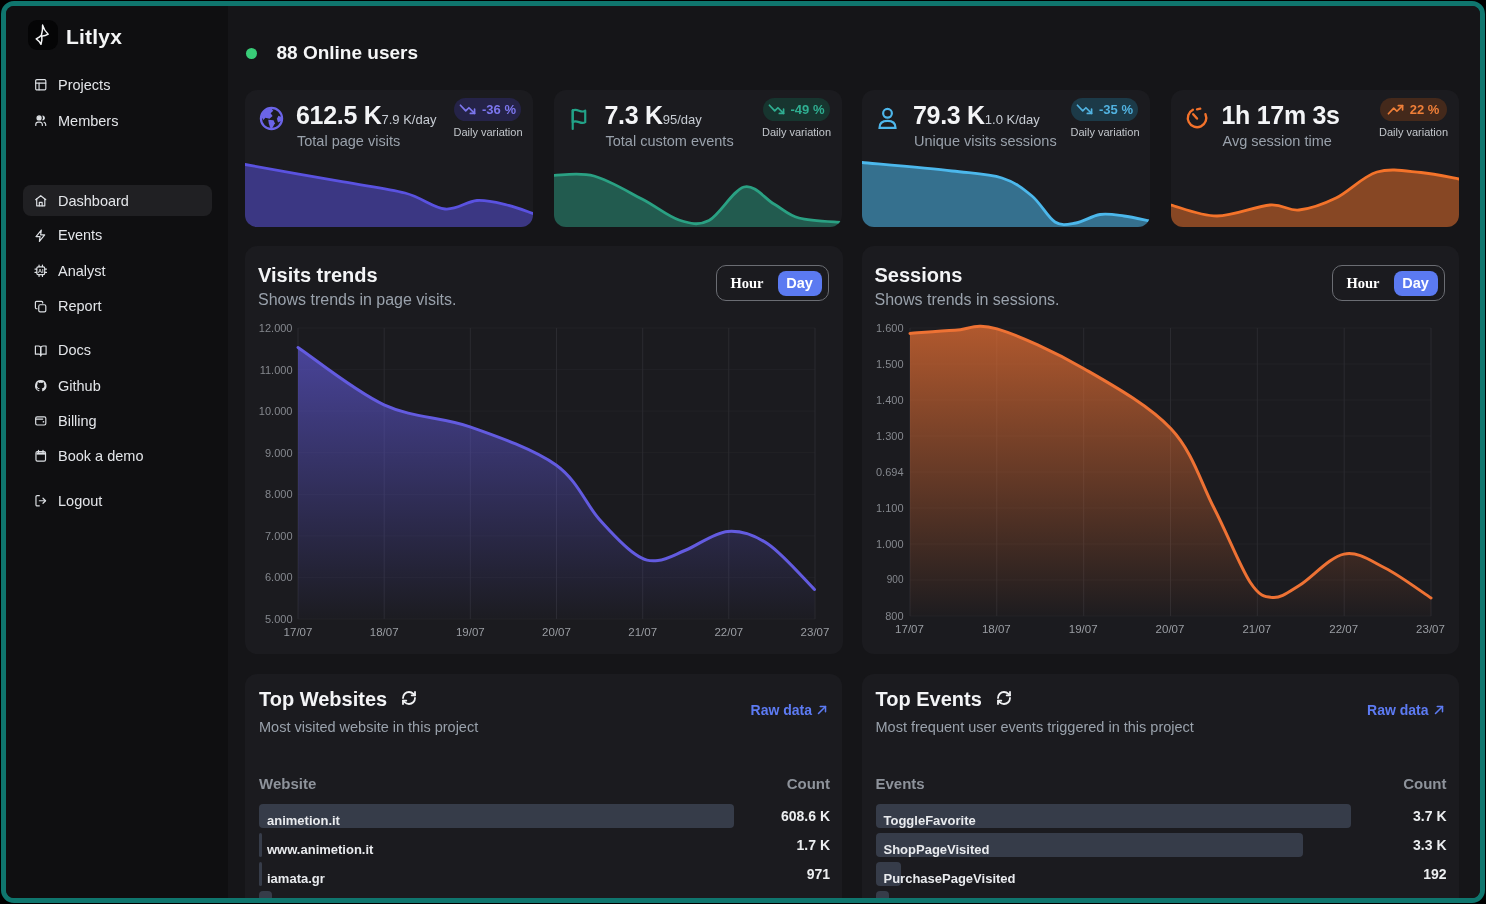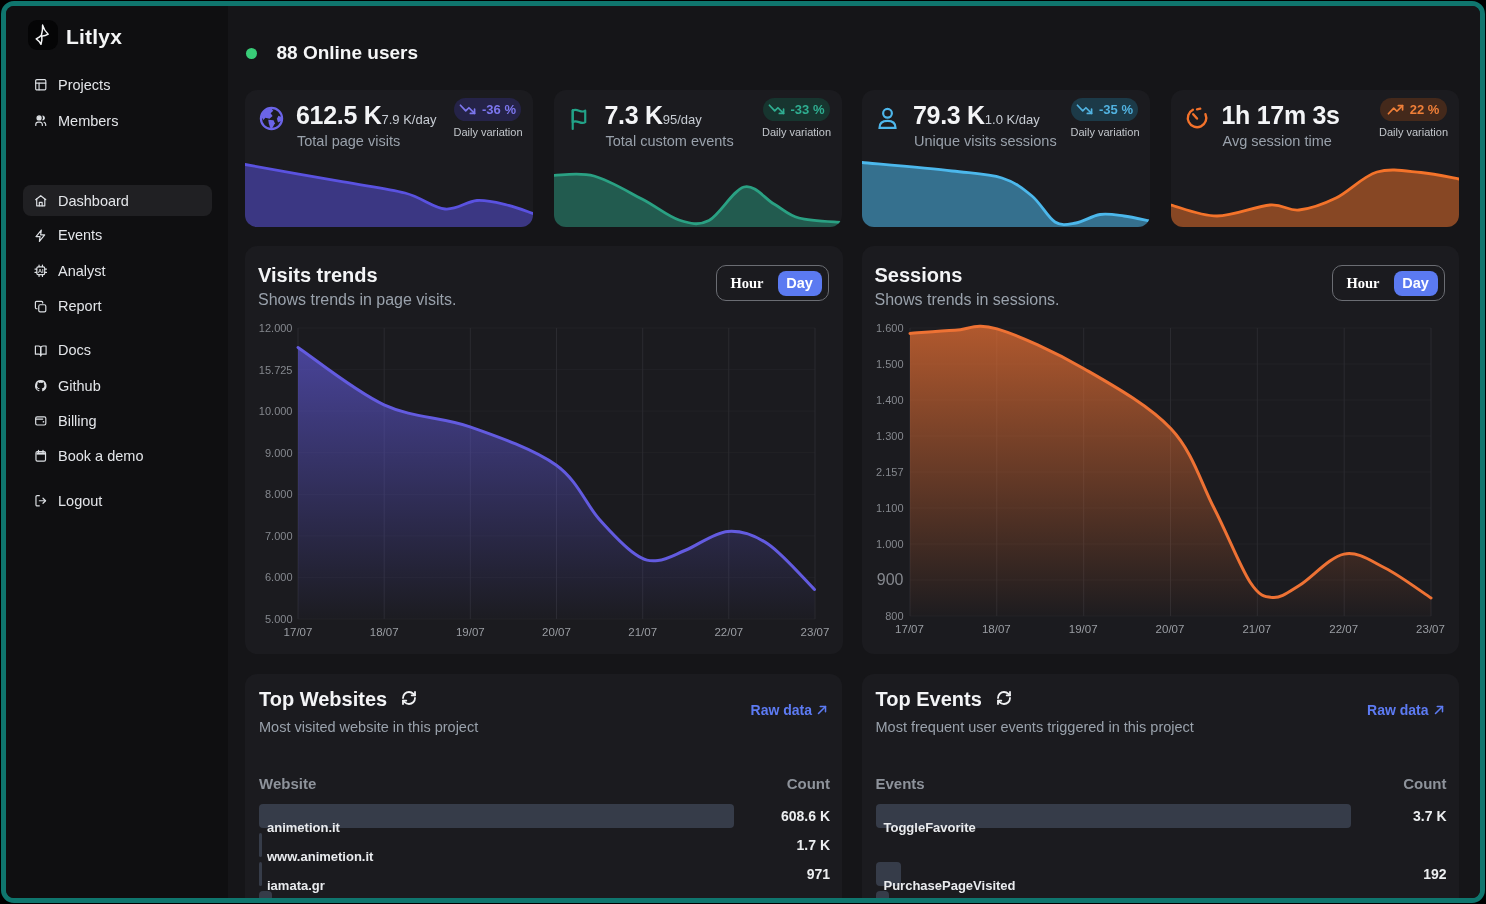--- a/index.html
+++ b/index.html
@@ -40,21 +40,21 @@
 
 .tbl-title { position:absolute; left:14px; top:14px; font-size:20px; font-weight:bold; color:#f3f4f6; }
 .rfr { margin-left:14px; }
 .rawdata { position:absolute; right:13px; top:28px; color:#5d7bf3; font-size:14px; font-weight:bold;
   display:flex; align-items:center; gap:3px; }
 .tbl-sub { position:absolute; left:14px; top:45px; font-size:14.5px; color:#99a1ab; }
 .tbl-head { position:absolute; left:14px; right:12px; top:101px; display:flex; justify-content:space-between;
   font-size:15px; font-weight:bold; color:#8e939b; }
 .row { position:absolute; left:14px; right:12px; height:24px; }
 .rowbar { position:absolute; left:0; top:0; height:24px; background:#363c49; border-radius:4px; min-width:3px; }
-.rowlab { position:absolute; left:8px; top:16px; font-size:13px; font-weight:bold; color:#e9ebee; }
+.rowlab { position:absolute; left:8px; top:9px; font-size:13px; font-weight:bold; color:#e9ebee; }
 .rowcnt { position:absolute; right:0; top:4px; font-size:14px; font-weight:bold; color:#eceef0; }
 </style></head><body>
 <div class="frame">
 <div class="main"></div>
 <div class="sidebar">
 <div class="logo"><svg width="30" height="30" viewBox="0 0 30 30" fill="none" stroke="#f2f3f4" stroke-width="1.5" stroke-linejoin="round">
           <path d="M14.6 5.1 C15.5 8.3 17.5 11.8 20.2 14.2 C17.5 15.8 15.5 16.2 13.8 16.0 C14.2 19.0 13.8 21.8 13.0 24.3 C11.4 21.6 9.9 20.0 8.2 18.9 C10.4 17.8 12.2 16.6 13.4 15.2 C14.4 12.0 14.8 8.6 14.6 5.1 Z"></path>
         </svg></div>
 <div class="logoname">Litlyx</div>
 
@@ -175,21 +175,21 @@
             <path d="M4 15.5 C8 12.5 12 18.5 16 15.5 L16 4.5 C12 7.5 8 1.5 4 4.5 Z" transform="translate(1.5,0)"></path>
             <line x1="5.5" y1="4" x2="5.5" y2="22"></line>
           </svg></div>
 <div class="stat-num">7.3 K<span class="stat-per">95/day</span></div>
 <div class="stat-sub">Total custom events</div>
 <div class="badge" style="color:#2fae91;background:#17352f">
           <svg width="17" height="13" viewBox="0 0 24 18" fill="none" stroke="currentColor" stroke-width="2.4" stroke-linecap="round" stroke-linejoin="round">
             <path d="M2 3 L9.5 11 L14 6.5 L22 14.5"></path>
             <path d="M22 8.5 V14.5 H16"></path>
           </svg>
-          <span>-33 %</span>
+          <span>-49 %</span>
         </div>
 <div class="dv">Daily variation</div>
 <svg class="spark" width="288" height="67">
           <path d="M 0.0 15.3 C 6.7 15.4 25.3 12.1 40.0 16.0 C 54.7 19.9 73.8 31.7 88.0 39.0 C 102.2 46.3 113.8 56.4 125.0 60.0 C 136.2 63.6 144.2 66.0 155.0 60.5 C 165.8 55.0 179.2 29.8 190.0 27.0 C 200.8 24.2 210.8 38.8 220.0 44.0 C 229.2 49.2 233.7 54.9 245.0 58.0 C 256.3 61.1 280.8 61.8 288.0 62.5 L 288 67 L 0 67 Z" fill="rgba(42,161,131,0.48)"></path>
           <path d="M 0.0 15.3 C 6.7 15.4 25.3 12.1 40.0 16.0 C 54.7 19.9 73.8 31.7 88.0 39.0 C 102.2 46.3 113.8 56.4 125.0 60.0 C 136.2 63.6 144.2 66.0 155.0 60.5 C 165.8 55.0 179.2 29.8 190.0 27.0 C 200.8 24.2 210.8 38.8 220.0 44.0 C 229.2 49.2 233.7 54.9 245.0 58.0 C 256.3 61.1 280.8 61.8 288.0 62.5 " fill="none" stroke="#2aa183" stroke-width="2.8" stroke-linecap="round"></path>
         </svg>
 </div>
 <div class="card stat" style="left:634px;top:84px;width:288px;height:137px">
 <div class="stat-icon"><svg width="25" height="27" viewBox="0 0 24 24" fill="none" stroke="#4db6ea" stroke-width="2.1" stroke-linecap="round">
             <circle cx="12" cy="7" r="4.2"></circle>
@@ -257,21 +257,21 @@
           <line x1="86.2" y1="0" x2="86.2" y2="291" stroke="#2b2b30" stroke-width="1"></line>
           <line x1="172.3" y1="0" x2="172.3" y2="291" stroke="#2b2b30" stroke-width="1"></line>
           <line x1="258.5" y1="0" x2="258.5" y2="291" stroke="#2b2b30" stroke-width="1"></line>
           <line x1="344.7" y1="0" x2="344.7" y2="291" stroke="#2b2b30" stroke-width="1"></line>
           <line x1="430.8" y1="0" x2="430.8" y2="291" stroke="#2b2b30" stroke-width="1"></line>
           <line x1="517.0" y1="0" x2="517.0" y2="291" stroke="#2b2b30" stroke-width="1"></line>
 <path d="M 0.0 19.5 C 14.3 29.0 57.3 63.6 86.0 76.8 C 114.7 90.0 143.3 88.8 172.0 98.8 C 200.7 108.8 236.5 121.7 258.0 137.0 C 279.5 152.3 287.8 176.1 301.0 190.9 C 314.2 205.7 327.2 219.1 337.0 226.0 C 346.8 232.9 351.5 233.2 360.0 232.5 C 368.5 231.8 376.3 226.8 388.0 222.0 C 399.7 217.2 416.3 204.4 430.0 203.4 C 443.7 202.4 455.6 206.3 470.0 216.0 C 484.4 225.7 508.8 253.9 516.5 261.5 L 516.5 291 L 0.0 291 Z" fill="url(#gv)"></path>
 <path d="M 0.0 19.5 C 14.3 29.0 57.3 63.6 86.0 76.8 C 114.7 90.0 143.3 88.8 172.0 98.8 C 200.7 108.8 236.5 121.7 258.0 137.0 C 279.5 152.3 287.8 176.1 301.0 190.9 C 314.2 205.7 327.2 219.1 337.0 226.0 C 346.8 232.9 351.5 233.2 360.0 232.5 C 368.5 231.8 376.3 226.8 388.0 222.0 C 399.7 217.2 416.3 204.4 430.0 203.4 C 443.7 202.4 455.6 206.3 470.0 216.0 C 484.4 225.7 508.8 253.9 516.5 261.5 " fill="none" stroke="#635be0" stroke-width="3" stroke-linecap="round"></path>
 </svg>
 <div style="position:absolute;right:550px;top:76.0px;font-size:11px;color:#85888e;line-height:12px">12.000</div>
-<div style="position:absolute;right:550px;top:117.6px;font-size:11px;color:#85888e;line-height:12px">15.725</div>
+<div style="position:absolute;right:550px;top:117.6px;font-size:11px;color:#85888e;line-height:12px">11.000</div>
 <div style="position:absolute;right:550px;top:159.1px;font-size:11px;color:#85888e;line-height:12px">10.000</div>
 <div style="position:absolute;right:550px;top:200.7px;font-size:11px;color:#85888e;line-height:12px">9.000</div>
 <div style="position:absolute;right:550px;top:242.3px;font-size:11px;color:#85888e;line-height:12px">8.000</div>
 <div style="position:absolute;right:550px;top:283.9px;font-size:11px;color:#85888e;line-height:12px">7.000</div>
 <div style="position:absolute;right:550px;top:325.4px;font-size:11px;color:#85888e;line-height:12px">6.000</div>
 <div style="position:absolute;right:550px;top:367.0px;font-size:11px;color:#85888e;line-height:12px">5.000</div>
 <div style="position:absolute;left:28.0px;top:380px;width:50px;text-align:center;font-size:11.5px;color:#9b9ea4">17/07</div>
 <div style="position:absolute;left:114.2px;top:380px;width:50px;text-align:center;font-size:11.5px;color:#9b9ea4">18/07</div>
 <div style="position:absolute;left:200.3px;top:380px;width:50px;text-align:center;font-size:11.5px;color:#9b9ea4">19/07</div>
 <div style="position:absolute;left:286.5px;top:380px;width:50px;text-align:center;font-size:11.5px;color:#9b9ea4">20/07</div>
@@ -309,24 +309,24 @@
           <line x1="347.3" y1="0" x2="347.3" y2="288" stroke="#2b2b30" stroke-width="1"></line>
           <line x1="434.2" y1="0" x2="434.2" y2="288" stroke="#2b2b30" stroke-width="1"></line>
           <line x1="521.0" y1="0" x2="521.0" y2="288" stroke="#2b2b30" stroke-width="1"></line>
 <path d="M 0.0 5.4 C 7.5 4.9 30.5 3.0 45.0 2.2 C 59.5 1.5 65.5 -5.5 87.0 0.9 C 108.5 7.3 145.0 24.1 174.0 40.7 C 203.0 57.4 239.3 77.6 261.0 100.8 C 282.7 124.0 290.8 154.5 304.0 180.0 C 317.2 205.5 330.2 239.1 340.0 254.0 C 349.8 268.9 354.7 269.0 363.0 269.5 C 371.3 270.0 378.2 264.2 390.0 257.0 C 401.8 249.8 419.8 228.9 434.0 226.1 C 448.2 223.3 460.5 232.7 475.0 240.0 C 489.5 247.3 513.3 265.0 521.0 270.0 L 521.0 288 L 0.0 288 Z" fill="url(#gs)"></path>
 <path d="M 0.0 5.4 C 7.5 4.9 30.5 3.0 45.0 2.2 C 59.5 1.5 65.5 -5.5 87.0 0.9 C 108.5 7.3 145.0 24.1 174.0 40.7 C 203.0 57.4 239.3 77.6 261.0 100.8 C 282.7 124.0 290.8 154.5 304.0 180.0 C 317.2 205.5 330.2 239.1 340.0 254.0 C 349.8 268.9 354.7 269.0 363.0 269.5 C 371.3 270.0 378.2 264.2 390.0 257.0 C 401.8 249.8 419.8 228.9 434.0 226.1 C 448.2 223.3 460.5 232.7 475.0 240.0 C 489.5 247.3 513.3 265.0 521.0 270.0 " fill="none" stroke="#ee7234" stroke-width="3" stroke-linecap="round"></path>
 </svg>
 <div style="position:absolute;right:555px;top:76.0px;font-size:11px;color:#85888e;line-height:12px">1.600</div>
 <div style="position:absolute;right:555px;top:112.0px;font-size:11px;color:#85888e;line-height:12px">1.500</div>
 <div style="position:absolute;right:555px;top:148.0px;font-size:11px;color:#85888e;line-height:12px">1.400</div>
 <div style="position:absolute;right:555px;top:184.0px;font-size:11px;color:#85888e;line-height:12px">1.300</div>
-<div style="position:absolute;right:555px;top:220.0px;font-size:11px;color:#85888e;line-height:12px">2.157</div>
+<div style="position:absolute;right:555px;top:220.0px;font-size:11px;color:#85888e;line-height:12px">0.694</div>
 <div style="position:absolute;right:555px;top:256.0px;font-size:11px;color:#85888e;line-height:12px">1.100</div>
 <div style="position:absolute;right:555px;top:292.0px;font-size:11px;color:#85888e;line-height:12px">1.000</div>
-<div style="position:absolute;right:555px;top:328.0px;font-size:16px;color:#85888e;line-height:12px">900</div>
+<div style="position:absolute;right:555px;top:328.0px;font-size:10px;color:#85888e;line-height:12px">900</div>
 <div style="position:absolute;right:555px;top:364.0px;font-size:11px;color:#85888e;line-height:12px">800</div>
 <div style="position:absolute;left:23.0px;top:377px;width:50px;text-align:center;font-size:11.5px;color:#9b9ea4">17/07</div>
 <div style="position:absolute;left:109.8px;top:377px;width:50px;text-align:center;font-size:11.5px;color:#9b9ea4">18/07</div>
 <div style="position:absolute;left:196.7px;top:377px;width:50px;text-align:center;font-size:11.5px;color:#9b9ea4">19/07</div>
 <div style="position:absolute;left:283.5px;top:377px;width:50px;text-align:center;font-size:11.5px;color:#9b9ea4">20/07</div>
 <div style="position:absolute;left:370.3px;top:377px;width:50px;text-align:center;font-size:11.5px;color:#9b9ea4">21/07</div>
 <div style="position:absolute;left:457.2px;top:377px;width:50px;text-align:center;font-size:11.5px;color:#9b9ea4">22/07</div>
 <div style="position:absolute;left:544.0px;top:377px;width:50px;text-align:center;font-size:11.5px;color:#9b9ea4">23/07</div>
 </div>
 <div class="card tbl" style="left:17px;top:668px;width:597px;height:290px">
@@ -380,20 +380,25 @@
 <div class="tbl-sub">Most frequent user events triggered in this project</div>
 <div class="tbl-head">
           <span>Events</span>
           <span>Count</span>
         </div>
 <div class="row" style="top:130px">
           <div class="rowbar" style="width:475px"></div>
           <span class="rowlab">ToggleFavorite</span>
           <span class="rowcnt">3.7 K</span>
         </div>
+<div class="row" style="top:159px">
+          <div class="rowbar" style="width:427px"></div>
+          <span class="rowlab">ShopPageVisited</span>
+          <span class="rowcnt">3.3 K</span>
+        </div>
 <div class="row" style="top:188px">
           <div class="rowbar" style="width:25px"></div>
           <span class="rowlab">PurchasePageVisited</span>
           <span class="rowcnt">192</span>
         </div>
 <div class="row" style="top:217px">
           <div class="rowbar" style="width:13px"></div>
           <span class="rowlab">&nbsp;</span>
           <span class="rowcnt"></span>
         </div>

